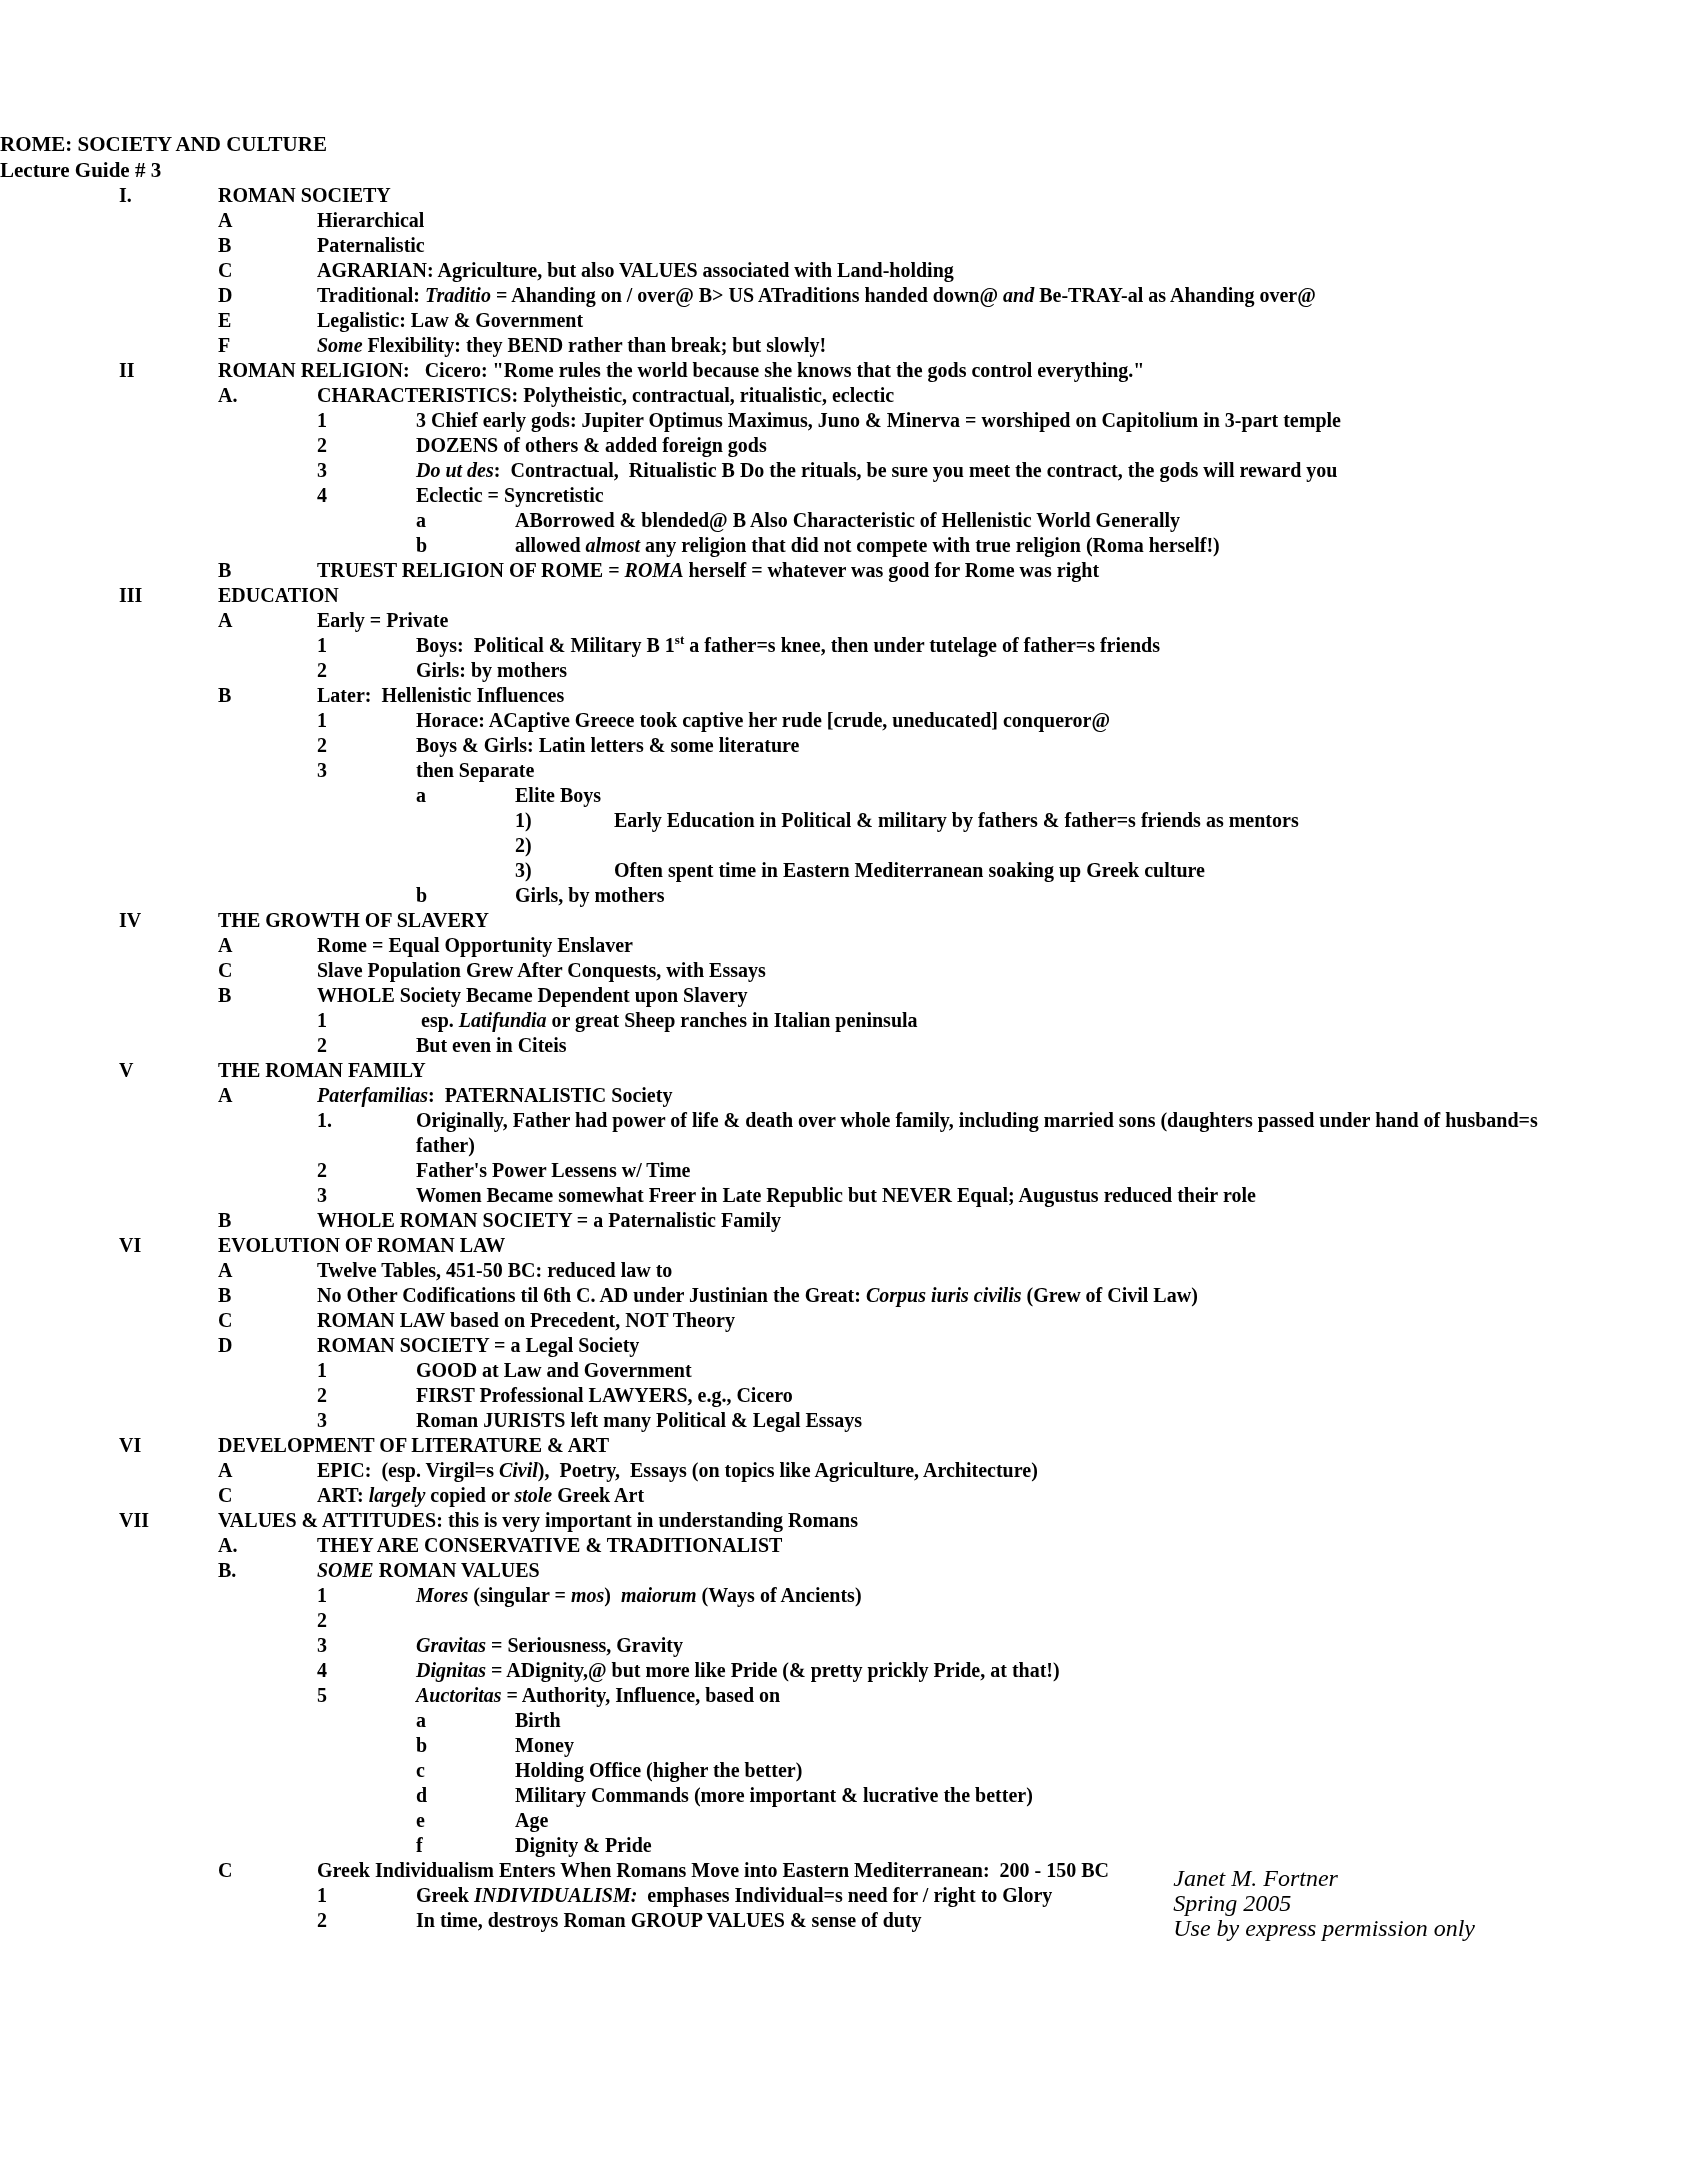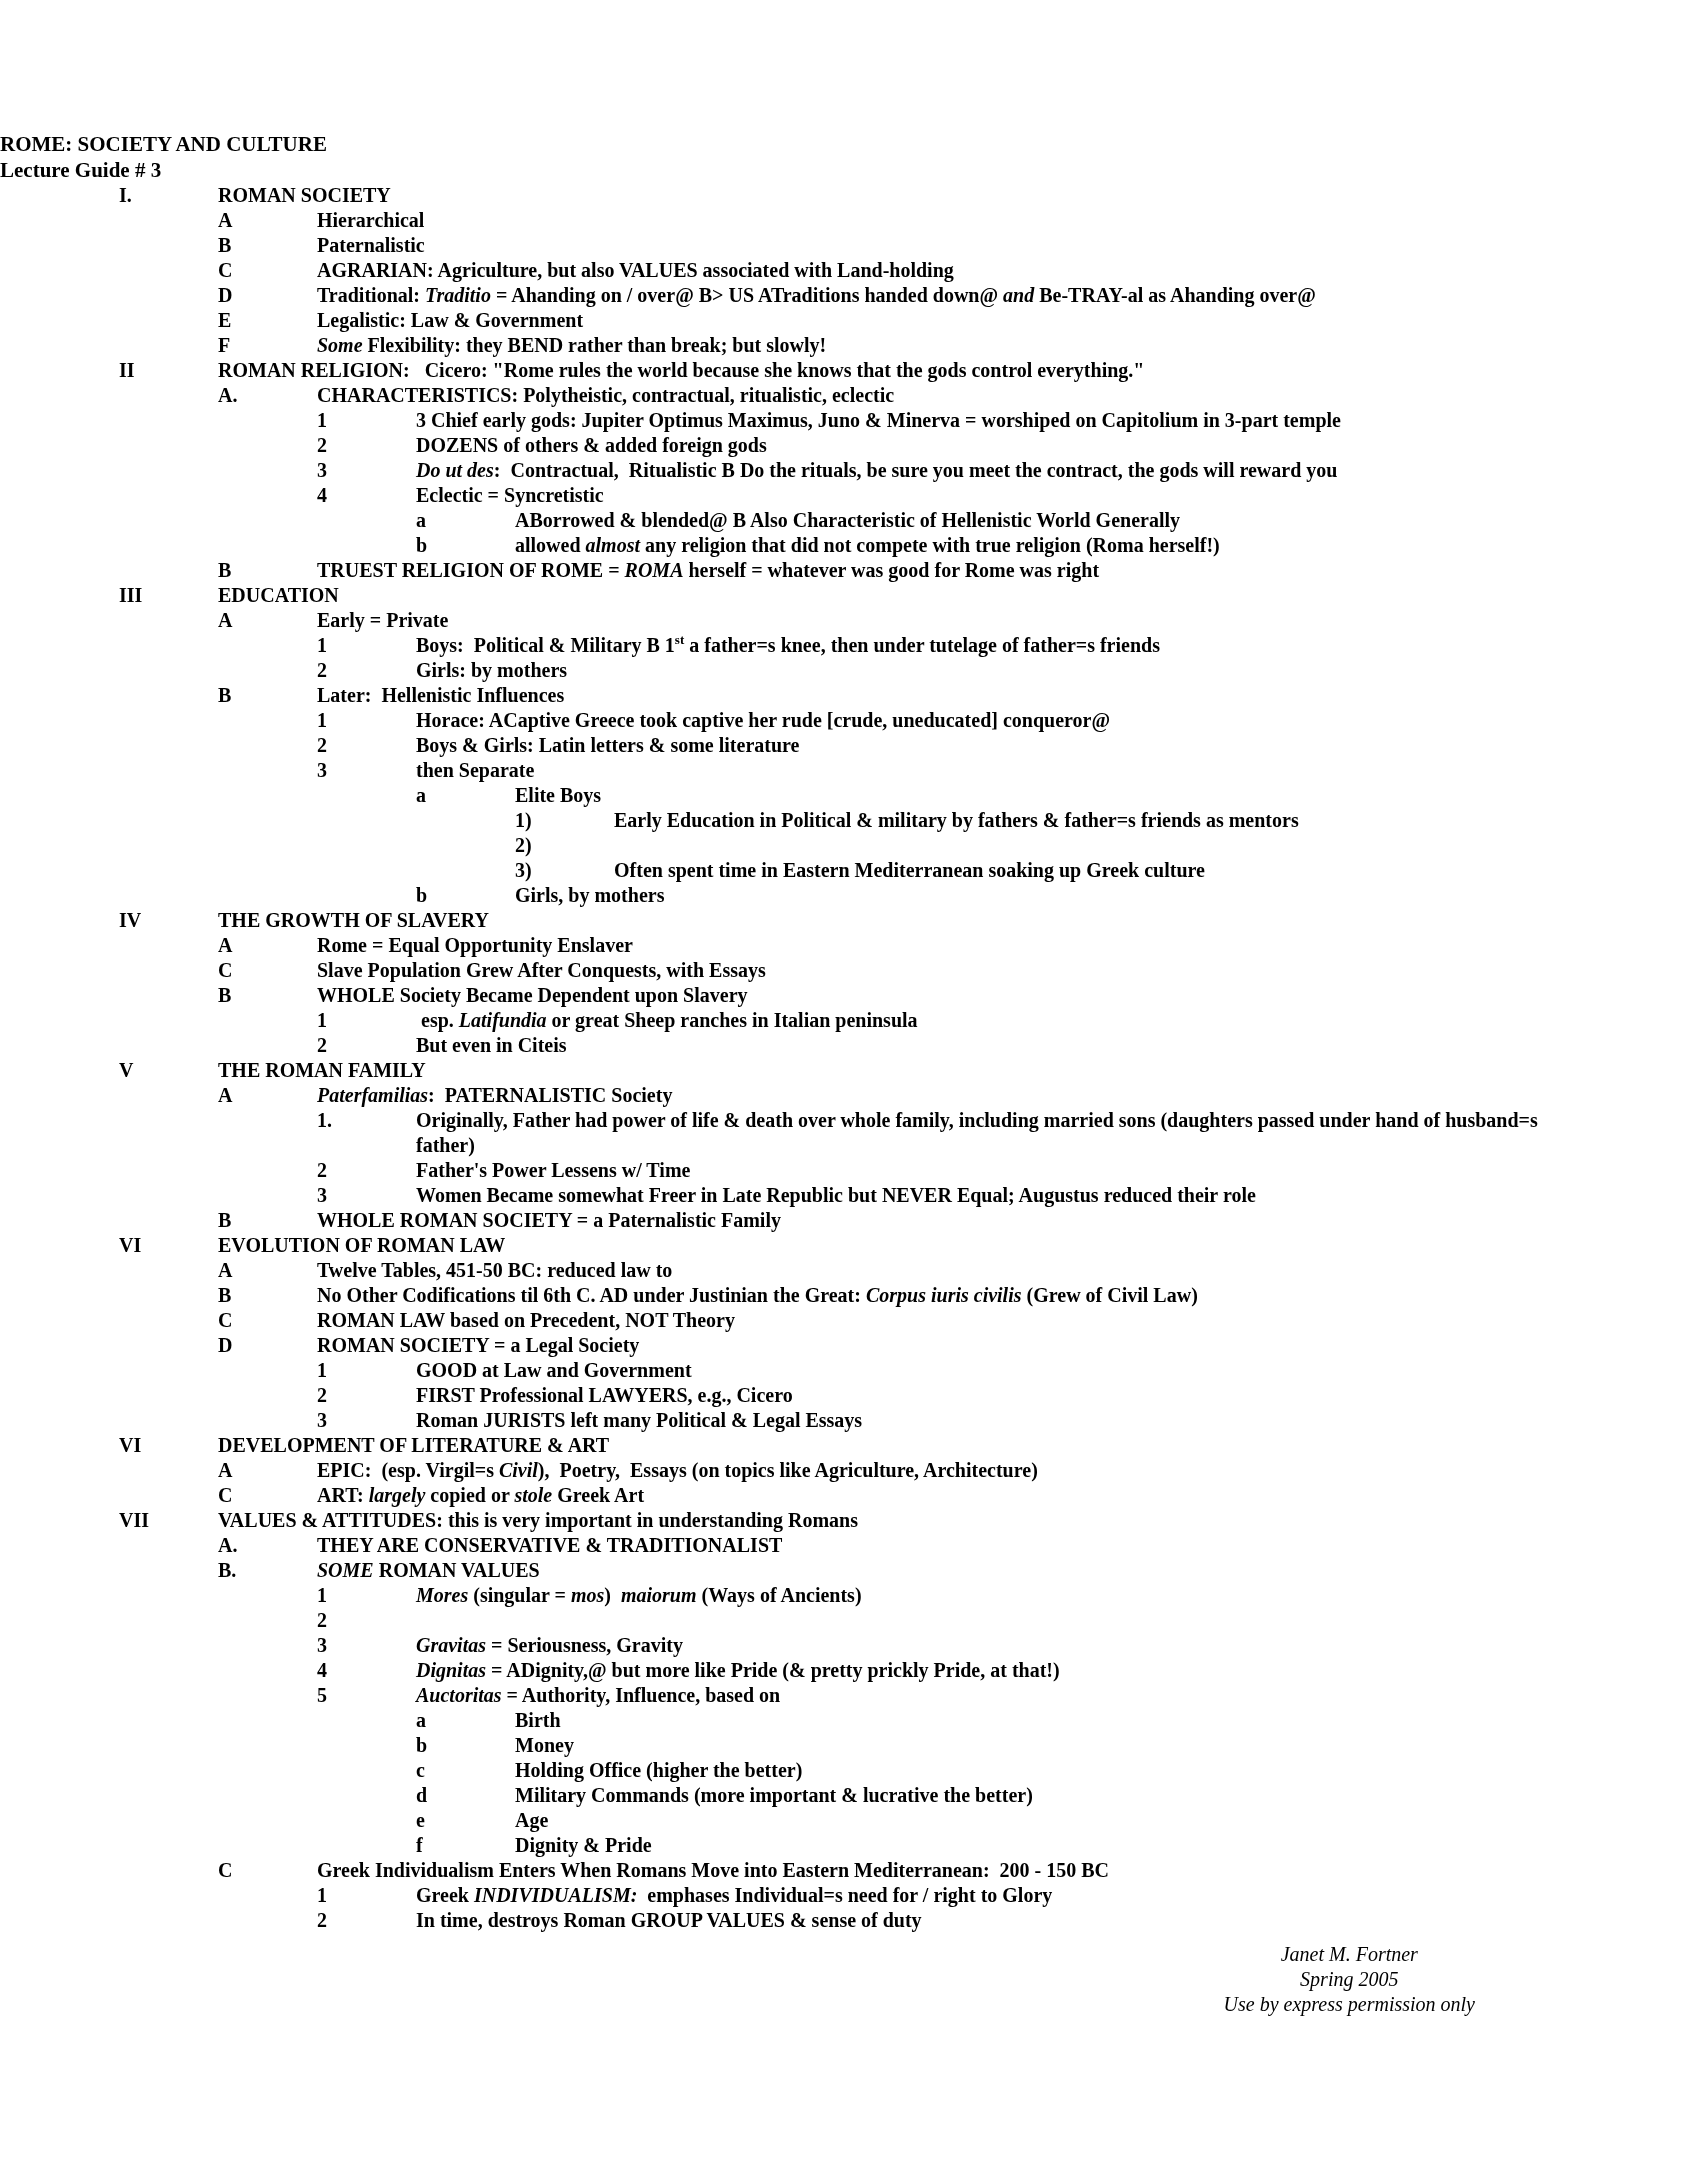--- a/index.html
+++ b/index.html
@@ -28,26 +28,26 @@
   .l0 { padding-left: 119px; }
   .l1 { padding-left: 218px; }
   .l2 { padding-left: 317px; }
   .l3 { padding-left: 416px; }
   .l4 { padding-left: 515px; }
   .seg { white-space: pre-wrap; }
   .it { font-style: italic; }
   sup.seg { font-size: 0.65em; line-height: 0; vertical-align: super; text-align: right; }
   .footer {
     position: absolute;
-    top: 1942px;
+    top: 1866px;
     right: 208px;
-    text-align: center;
+    text-align: left;
     font-style: italic;
     font-weight: 400;
-    font-size: 20px;
+    font-size: 24px;
     line-height: 25px;
   }
 </style>
 </head>
 <body>
 
 <div class="page">
 
   <div class="title-block">
     <div>ROME:  SOCIETY AND CULTURE</div>

